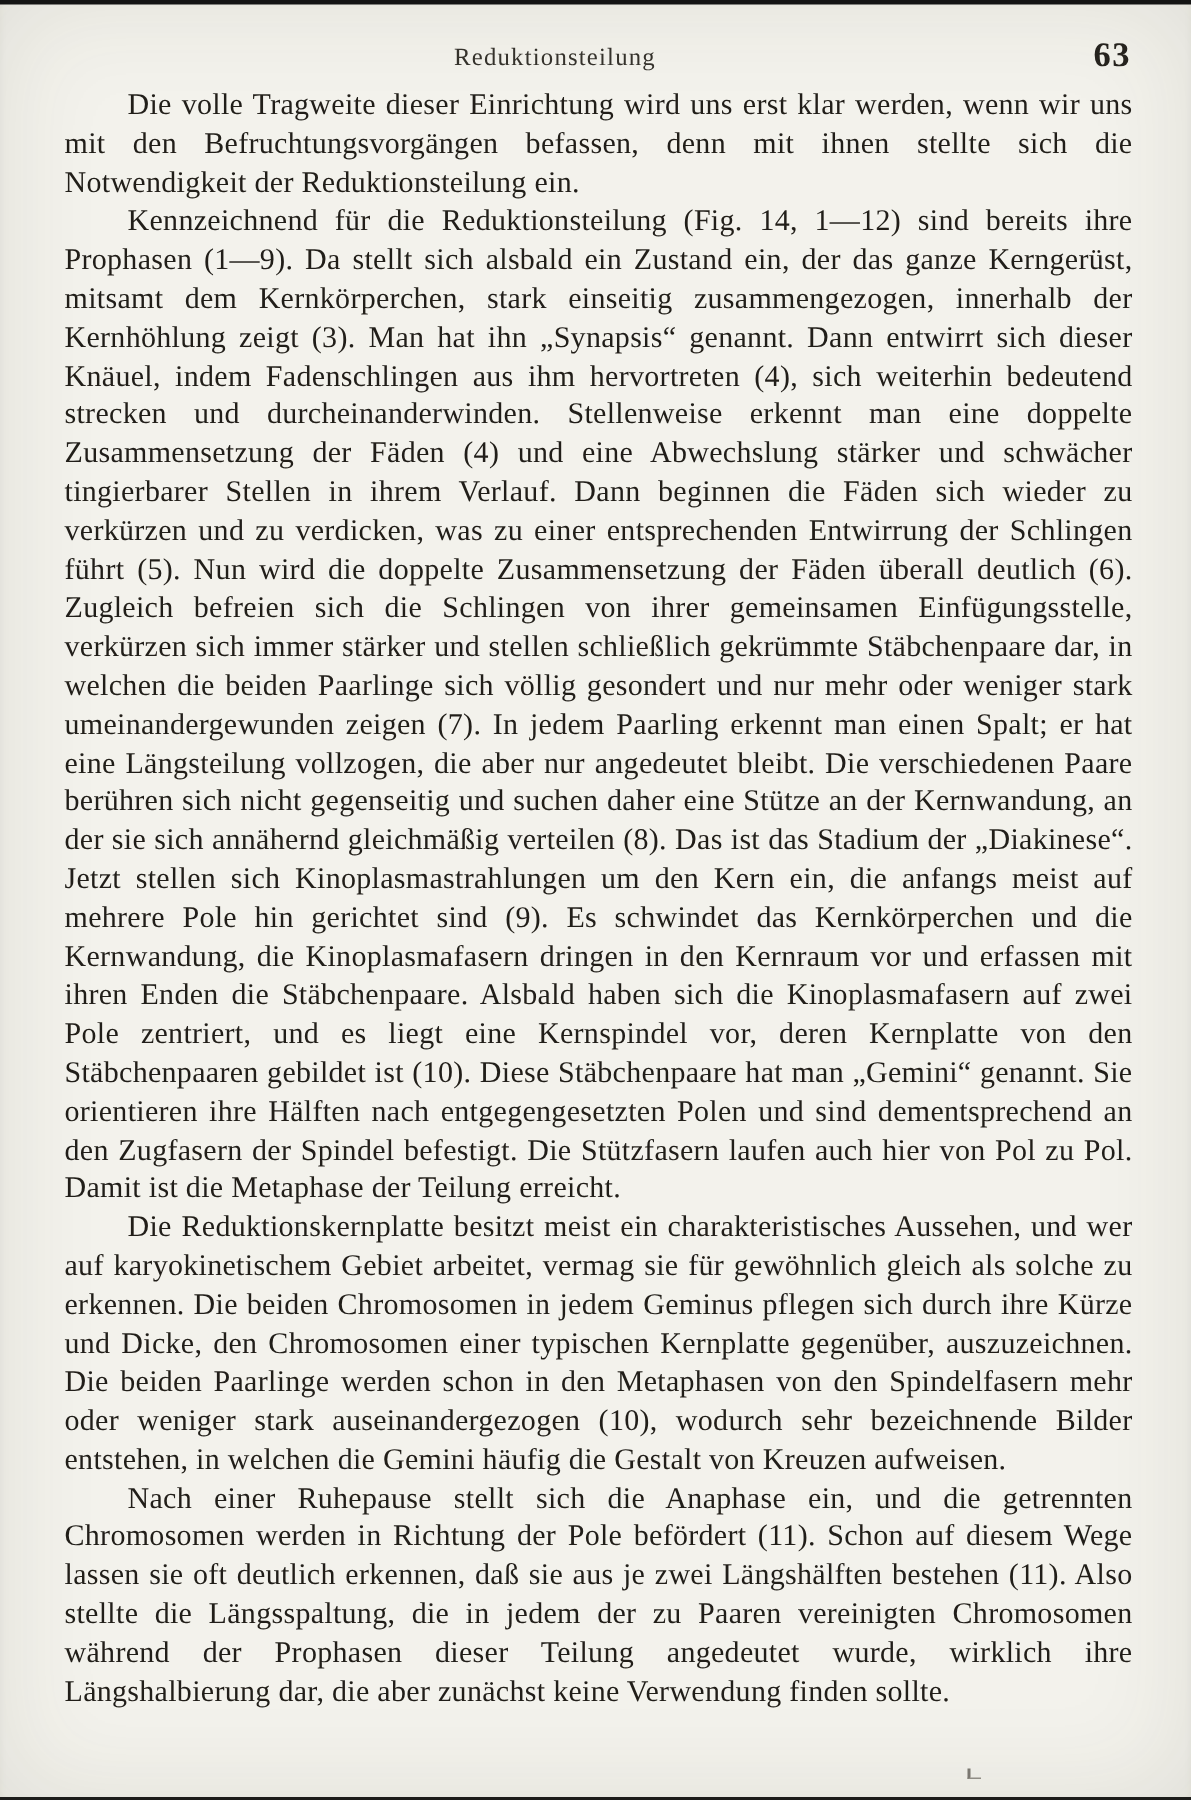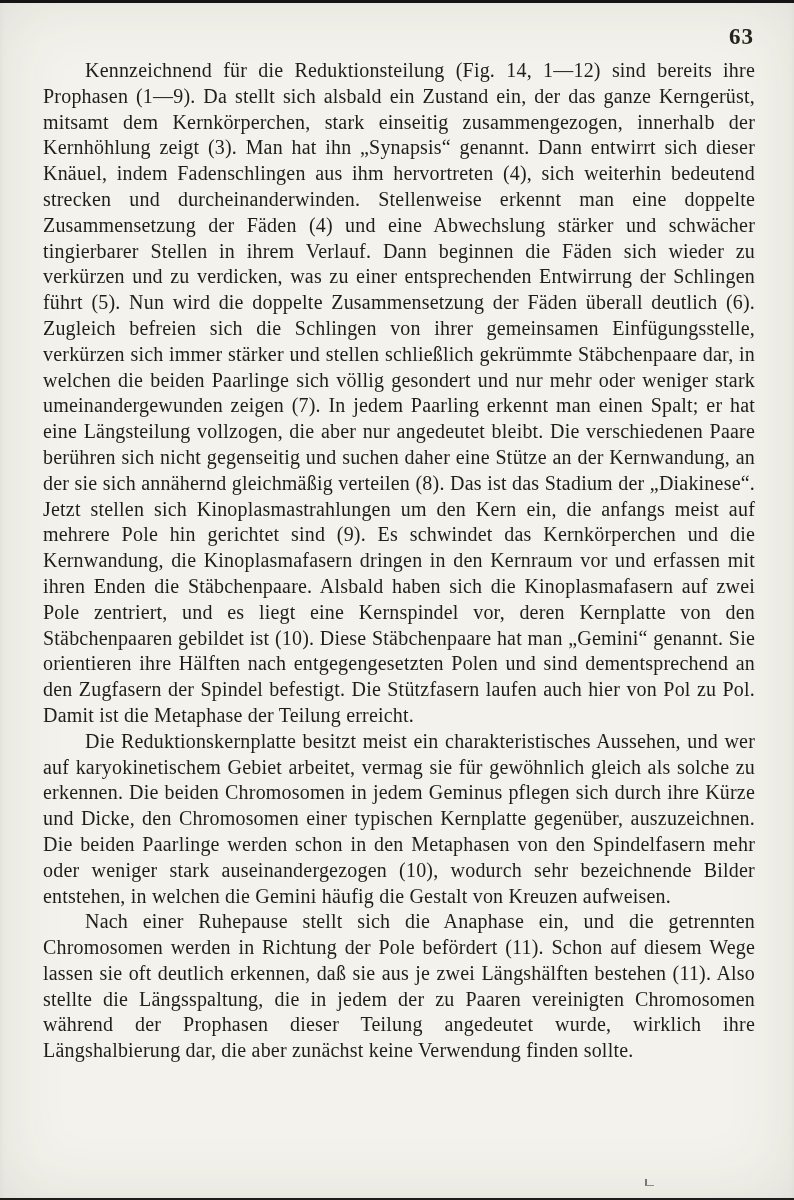--- a/index.html
+++ b/index.html
@@ -88,24 +88,26 @@
   }
 </style>
 </head>
 <body>
 
 <div class="scan-page">
 
   <div class="scan-edge-top"></div>
 
   <div class="page-header">
+    <span class="running-title">Reduktionsteilung</span>
     <span class="page-number">63</span>
   </div>
 
   <div class="page-body">
+    <p>Die volle Tragweite dieser Einrichtung wird uns erst klar werden, wenn wir uns mit den Befruchtungsvorgängen befassen, denn mit ihnen stellte sich die Notwendigkeit der Reduktionsteilung ein.</p>
     <p>Kennzeichnend für die Reduktionsteilung (Fig. 14, 1—12) sind bereits ihre Prophasen (1—9). Da stellt sich alsbald ein Zustand ein, der das ganze Kerngerüst, mitsamt dem Kernkörperchen, stark einseitig zusammengezogen, innerhalb der Kernhöhlung zeigt (3). Man hat ihn „Synapsis“ genannt. Dann entwirrt sich dieser Knäuel, indem Fadenschlingen aus ihm hervortreten (4), sich weiterhin bedeutend strecken und durcheinanderwinden. Stellenweise erkennt man eine doppelte Zusammensetzung der Fäden (4) und eine Abwechslung stärker und schwächer tingierbarer Stellen in ihrem Verlauf. Dann beginnen die Fäden sich wieder zu verkürzen und zu verdicken, was zu einer entsprechenden Entwirrung der Schlingen führt (5). Nun wird die doppelte Zusammensetzung der Fäden überall deutlich (6). Zugleich befreien sich die Schlingen von ihrer gemeinsamen Einfügungsstelle, verkürzen sich immer stärker und stellen schließlich gekrümmte Stäbchenpaare dar, in welchen die beiden Paarlinge sich völlig gesondert und nur mehr oder weniger stark umeinandergewunden zeigen (7). In jedem Paarling erkennt man einen Spalt; er hat eine Längsteilung vollzogen, die aber nur angedeutet bleibt. Die verschiedenen Paare berühren sich nicht gegenseitig und suchen daher eine Stütze an der Kernwandung, an der sie sich annähernd gleichmäßig verteilen (8). Das ist das Stadium der „Diakinese“. Jetzt stellen sich Kinoplasmastrahlungen um den Kern ein, die anfangs meist auf mehrere Pole hin gerichtet sind (9). Es schwindet das Kernkörperchen und die Kernwandung, die Kinoplasmafasern dringen in den Kernraum vor und erfassen mit ihren Enden die Stäbchenpaare. Alsbald haben sich die Kinoplasmafasern auf zwei Pole zentriert, und es liegt eine Kernspindel vor, deren Kernplatte von den Stäbchenpaaren gebildet ist (10). Diese Stäbchenpaare hat man „Gemini“ genannt. Sie orientieren ihre Hälften nach entgegengesetzten Polen und sind dementsprechend an den Zugfasern der Spindel befestigt. Die Stützfasern laufen auch hier von Pol zu Pol. Damit ist die Metaphase der Teilung erreicht.</p>
     <p>Die Reduktionskernplatte besitzt meist ein charakteristisches Aussehen, und wer auf karyokinetischem Gebiet arbeitet, vermag sie für gewöhnlich gleich als solche zu erkennen. Die beiden Chromosomen in jedem Geminus pflegen sich durch ihre Kürze und Dicke, den Chromosomen einer typischen Kernplatte gegenüber, auszuzeichnen. Die beiden Paarlinge werden schon in den Metaphasen von den Spindelfasern mehr oder weniger stark auseinandergezogen (10), wodurch sehr bezeichnende Bilder entstehen, in welchen die Gemini häufig die Gestalt von Kreuzen aufweisen.</p>
     <p>Nach einer Ruhepause stellt sich die Anaphase ein, und die getrennten Chromosomen werden in Richtung der Pole befördert (11). Schon auf diesem Wege lassen sie oft deutlich erkennen, daß sie aus je zwei Längshälften bestehen (11). Also stellte die Längsspaltung, die in jedem der zu Paaren vereinigten Chromosomen während der Prophasen dieser Teilung angedeutet wurde, wirklich ihre Längshalbierung dar, die aber zunächst keine Verwendung finden sollte.</p>
   </div>
 
   <div class="scan-artifact"></div>
 
   <div class="scan-edge-bottom"></div>
 
 </div>

